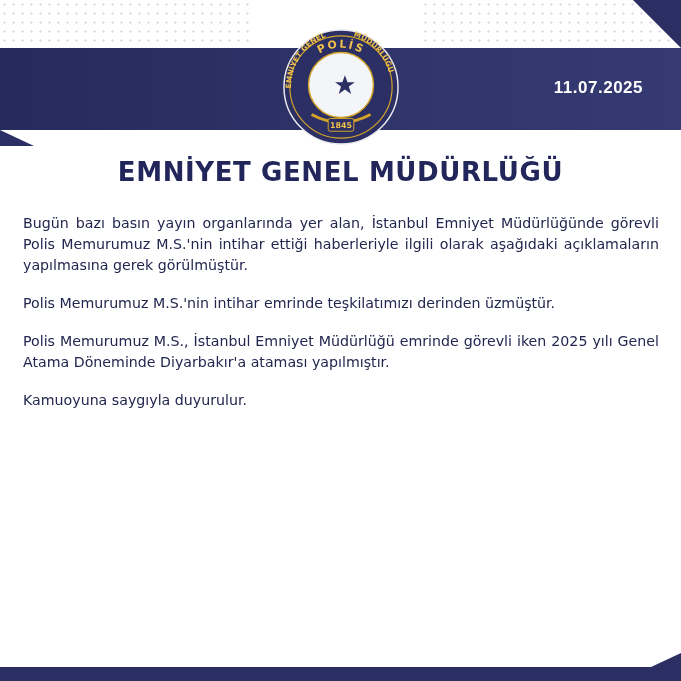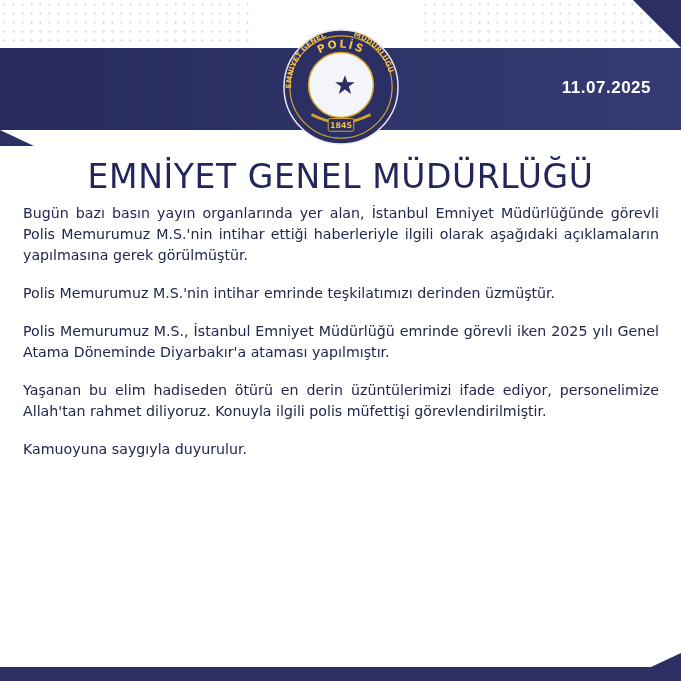--- a/index.html
+++ b/index.html
@@ -77,21 +77,21 @@
     position: absolute;
     left: 0;
     top: 130px;
     width: 0;
     height: 0;
     border-bottom: 16px solid #2b2f63;
     border-right: 34px solid transparent;
   }
   .date-label {
     position: absolute;
-    right: 30px;
+    right: 38px;
     top: 78px;
     color: #ffffff;
     font-size: 17px;
     font-weight: bold;
     letter-spacing: 0.5px;
   }
 
   
   .emblem {
     position: absolute;
@@ -104,39 +104,39 @@
   }
 
   
   .title {
     position: absolute;
     left: 0;
     top: 157px;
     width: 681px;
     text-align: center;
     color: #22265a;
-    font-size: 33px;
-    font-weight: normal;
+    font-size: 26px;
+    font-weight: bold;
     letter-spacing: 0.6px;
     font-family: "DejaVu Sans", sans-serif;
   }
 
   
   .body-text {
     position: absolute;
     left: 23px;
     top: 203px;
     width: 636px;
   }
   .para {
     color: #23264f;
     font-size: 14.2px;
     line-height: 21px;
     text-align: justify;
-    margin: 0 0 17px 0;
+    margin: 10px 0 17px 0;
     font-family: "DejaVu Sans", sans-serif;
   }
   .para:last-child {
     margin-bottom: 0;
   }
 
   
   .footer-strip {
     position: absolute;
     left: 0;
@@ -202,19 +202,18 @@
       <path d="M 8 58 Q 22 36 34 30 Q 24 48 26 66 Q 16 66 8 58 z" fill="#2b2f63" opacity="0.0"></path>
     </svg>
   </div>
 
   <div class="title">EMNİYET GENEL MÜDÜRLÜĞÜ</div>
 
   <div class="body-text">
     <p class="para">Bugün bazı basın yayın organlarında yer alan, İstanbul Emniyet Müdürlüğünde görevli Polis Memurumuz M.S.'nin intihar ettiği haberleriyle ilgili olarak aşağıdaki açıklamaların yapılmasına gerek görülmüştür.</p>
     <p class="para">Polis Memurumuz M.S.'nin intihar emrinde teşkilatımızı derinden üzmüştür.</p>
     <p class="para">Polis Memurumuz M.S., İstanbul Emniyet Müdürlüğü emrinde görevli iken 2025 yılı Genel Atama Döneminde Diyarbakır'a ataması yapılmıştır.</p>
-    <p class="para">Yaşanan bu elim hadiseden ötürü en derin üzüntülerimizi ifade ediyor, personelimize Allah'tan rahmet diliyoruz. Konuyla ilgili polis müfettişi görevlendirilmiştir.</p>
     <p class="para">Kamuoyuna saygıyla duyurulur.</p>
   </div>
 
   <div class="footer-notch"></div>
   <div class="footer-strip"></div>
 </div>
 
 </body></html>

